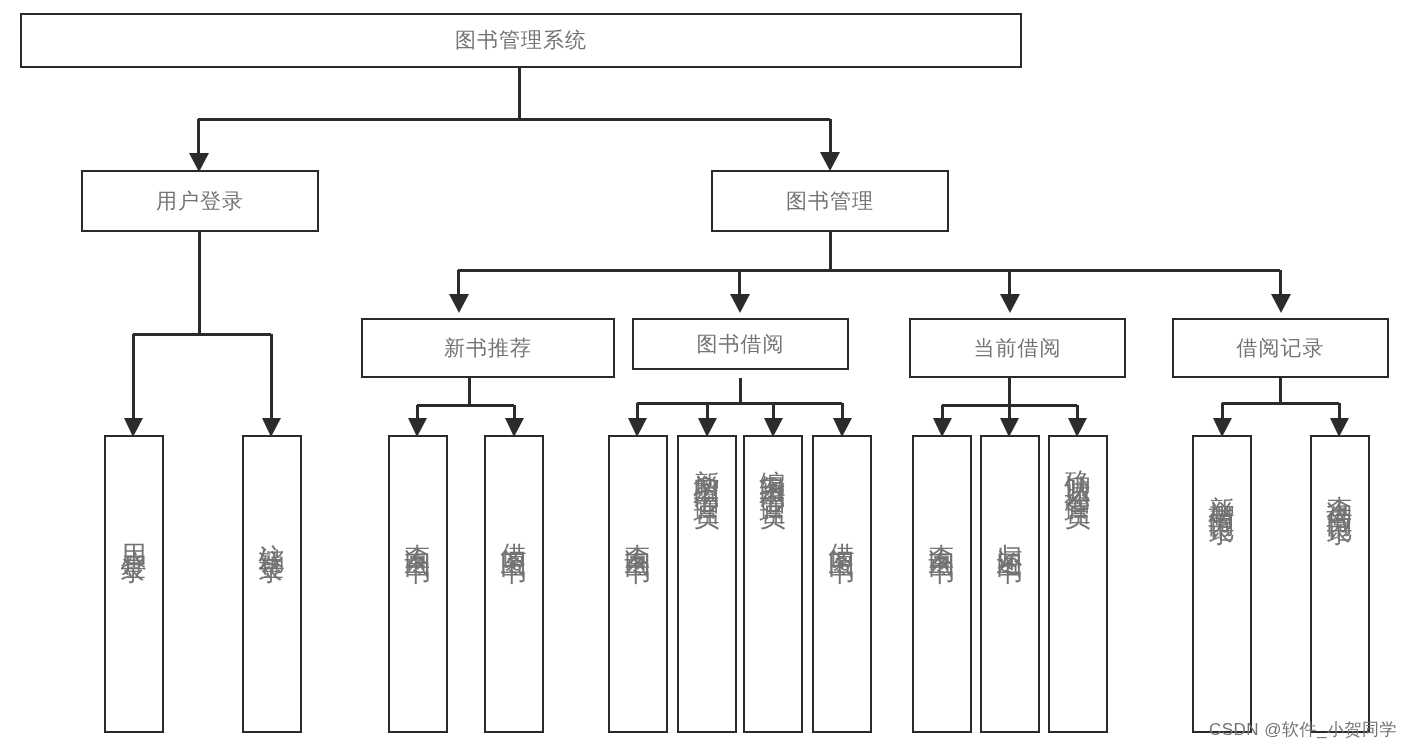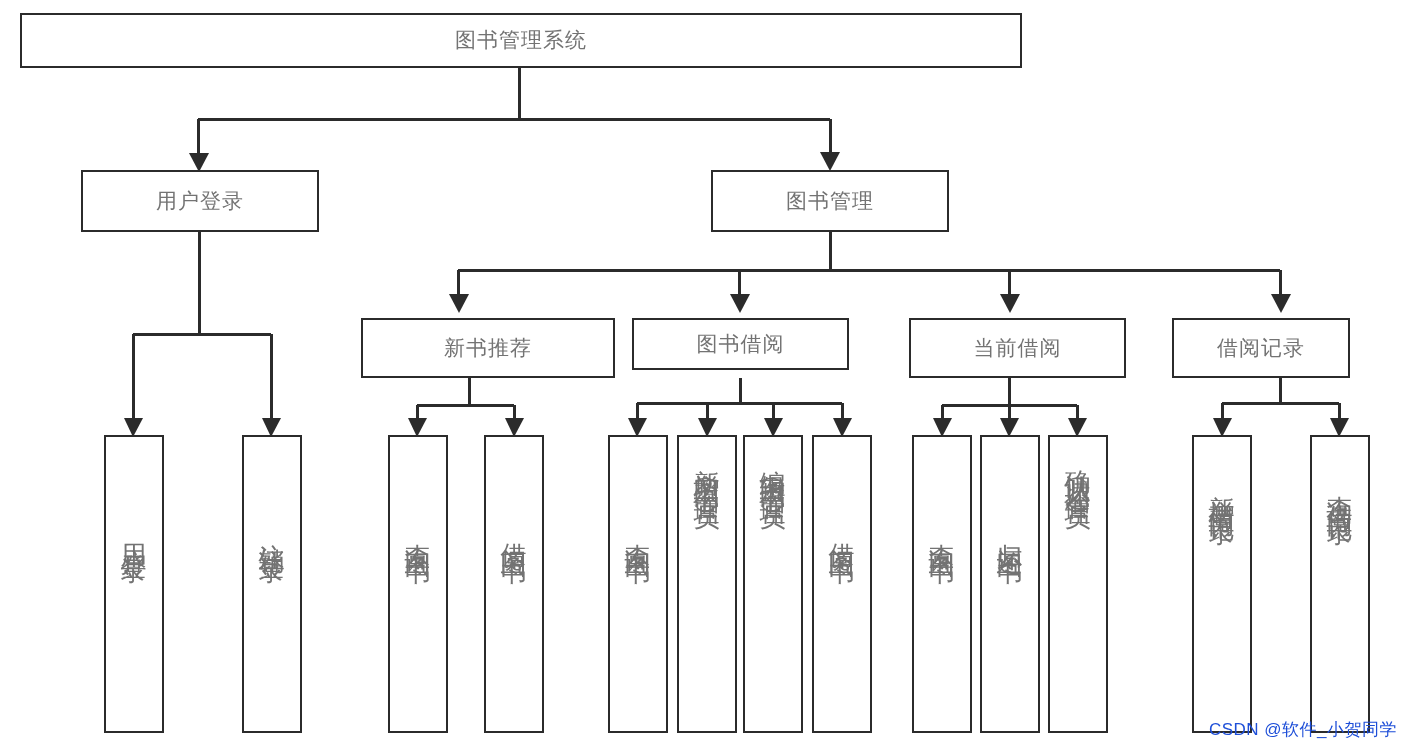--- a/index.html
+++ b/index.html
@@ -46,21 +46,21 @@
   .leaf.mid .lbl{ margin-top:86px; }
   .leaf.high .lbl{ margin-top:12px; }
   .leaf.tall .lbl{ margin-top:38px; }
   
   #wires{position:absolute;left:0;top:0;width:1405px;height:747px;pointer-events:none;}
   
   #watermark{
     position:absolute;
     right:8px;bottom:6px;
     font-size:17px;
-    color:#1d4ed8;
+    color:#737373;
     letter-spacing:0.5px;
     white-space:nowrap;
   }
 </style>
 </head>
 <body>
 
 <div id="canvas">
 
   <svg id="wires" viewBox="0 0 1405 747">
@@ -149,21 +149,21 @@
 
   <div class="node" style="left:361px;top:318px;width:254px;height:60px;">
     <span class="lbl">新书推荐</span>
   </div>
   <div class="node" style="left:632px;top:318px;width:217px;height:52px;">
     <span class="lbl">图书借阅</span>
   </div>
   <div class="node" style="left:901px;top:318px;width:217px;height:60px;margin-left:8px;">
     <span class="lbl">当前借阅</span>
   </div>
-  <div class="node" style="left:1172px;top:318px;width:178px;height:60px;">
+  <div class="node" style="left:1172px;top:318px;width:217px;height:60px;">
     <span class="lbl">借阅记录</span>
   </div>
 
   <div class="node leaf mid" style="left:104px;top:435px;width:60px;height:298px;">
     <span class="lbl">用户登录</span>
   </div>
   <div class="node leaf mid" style="left:242px;top:435px;width:60px;height:298px;">
     <span class="lbl">注销登录</span>
   </div>
 

